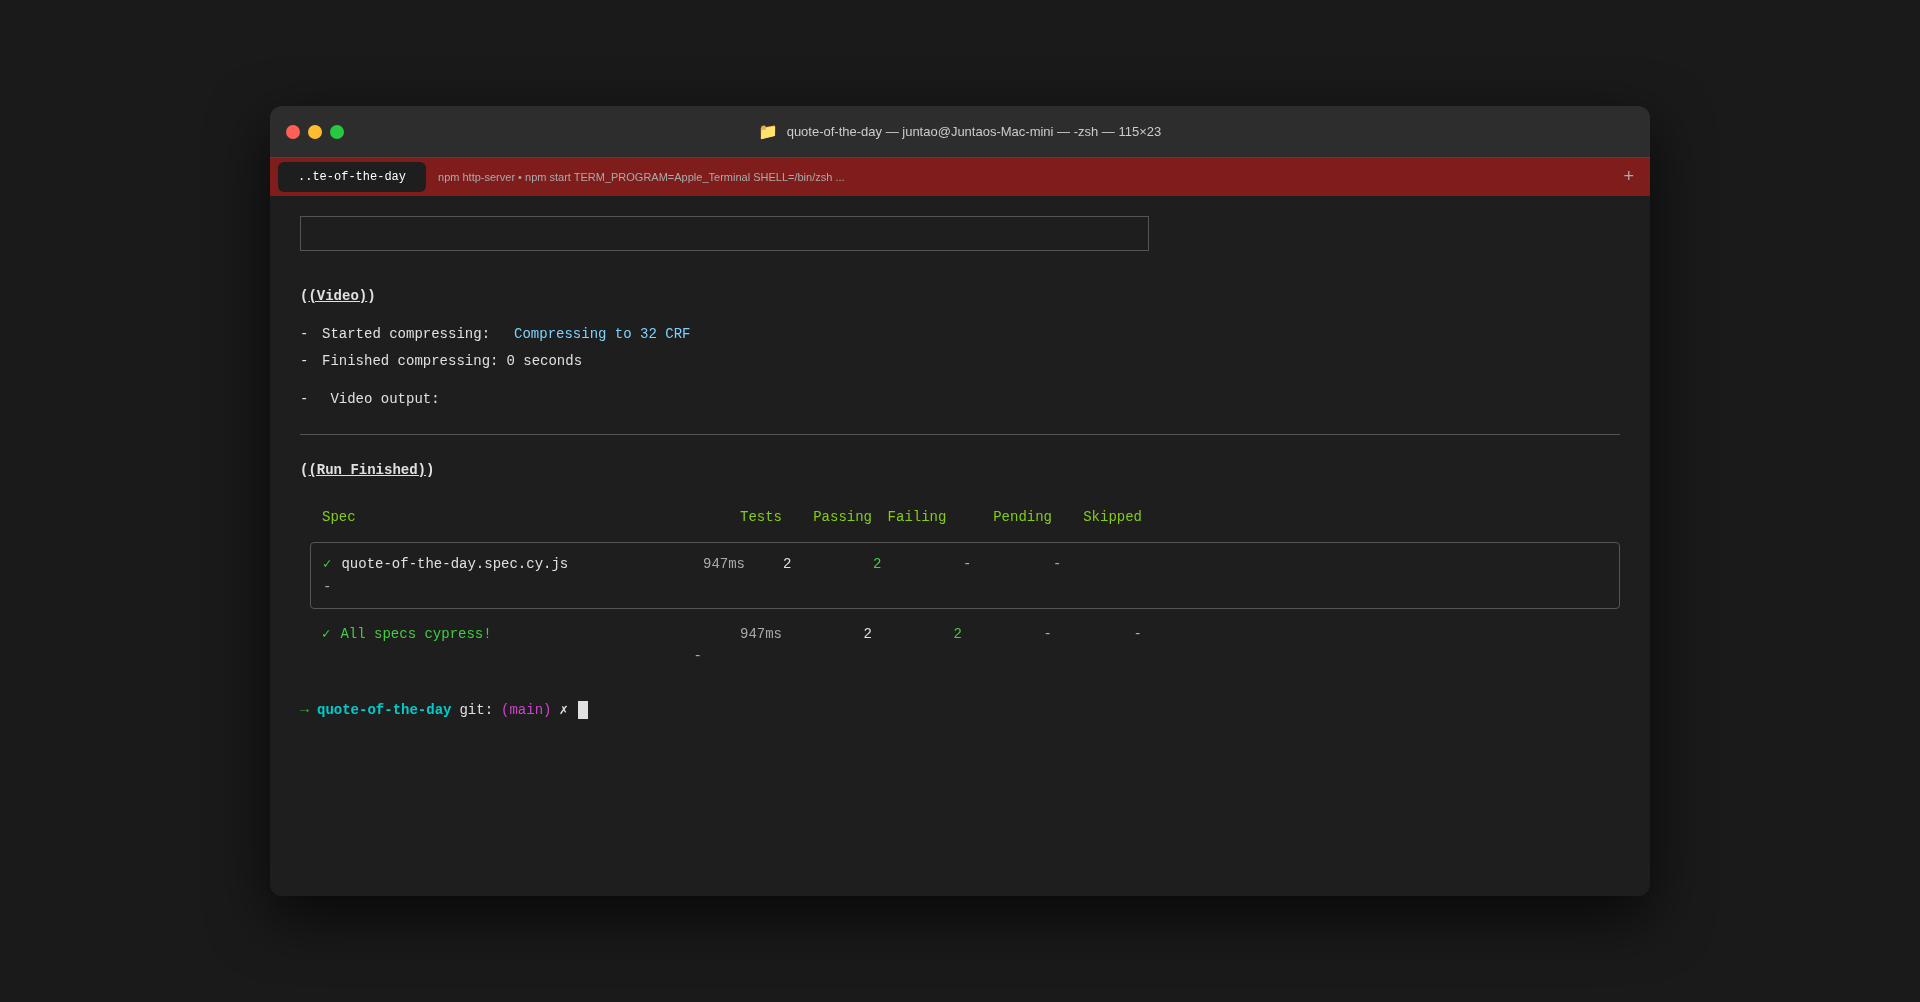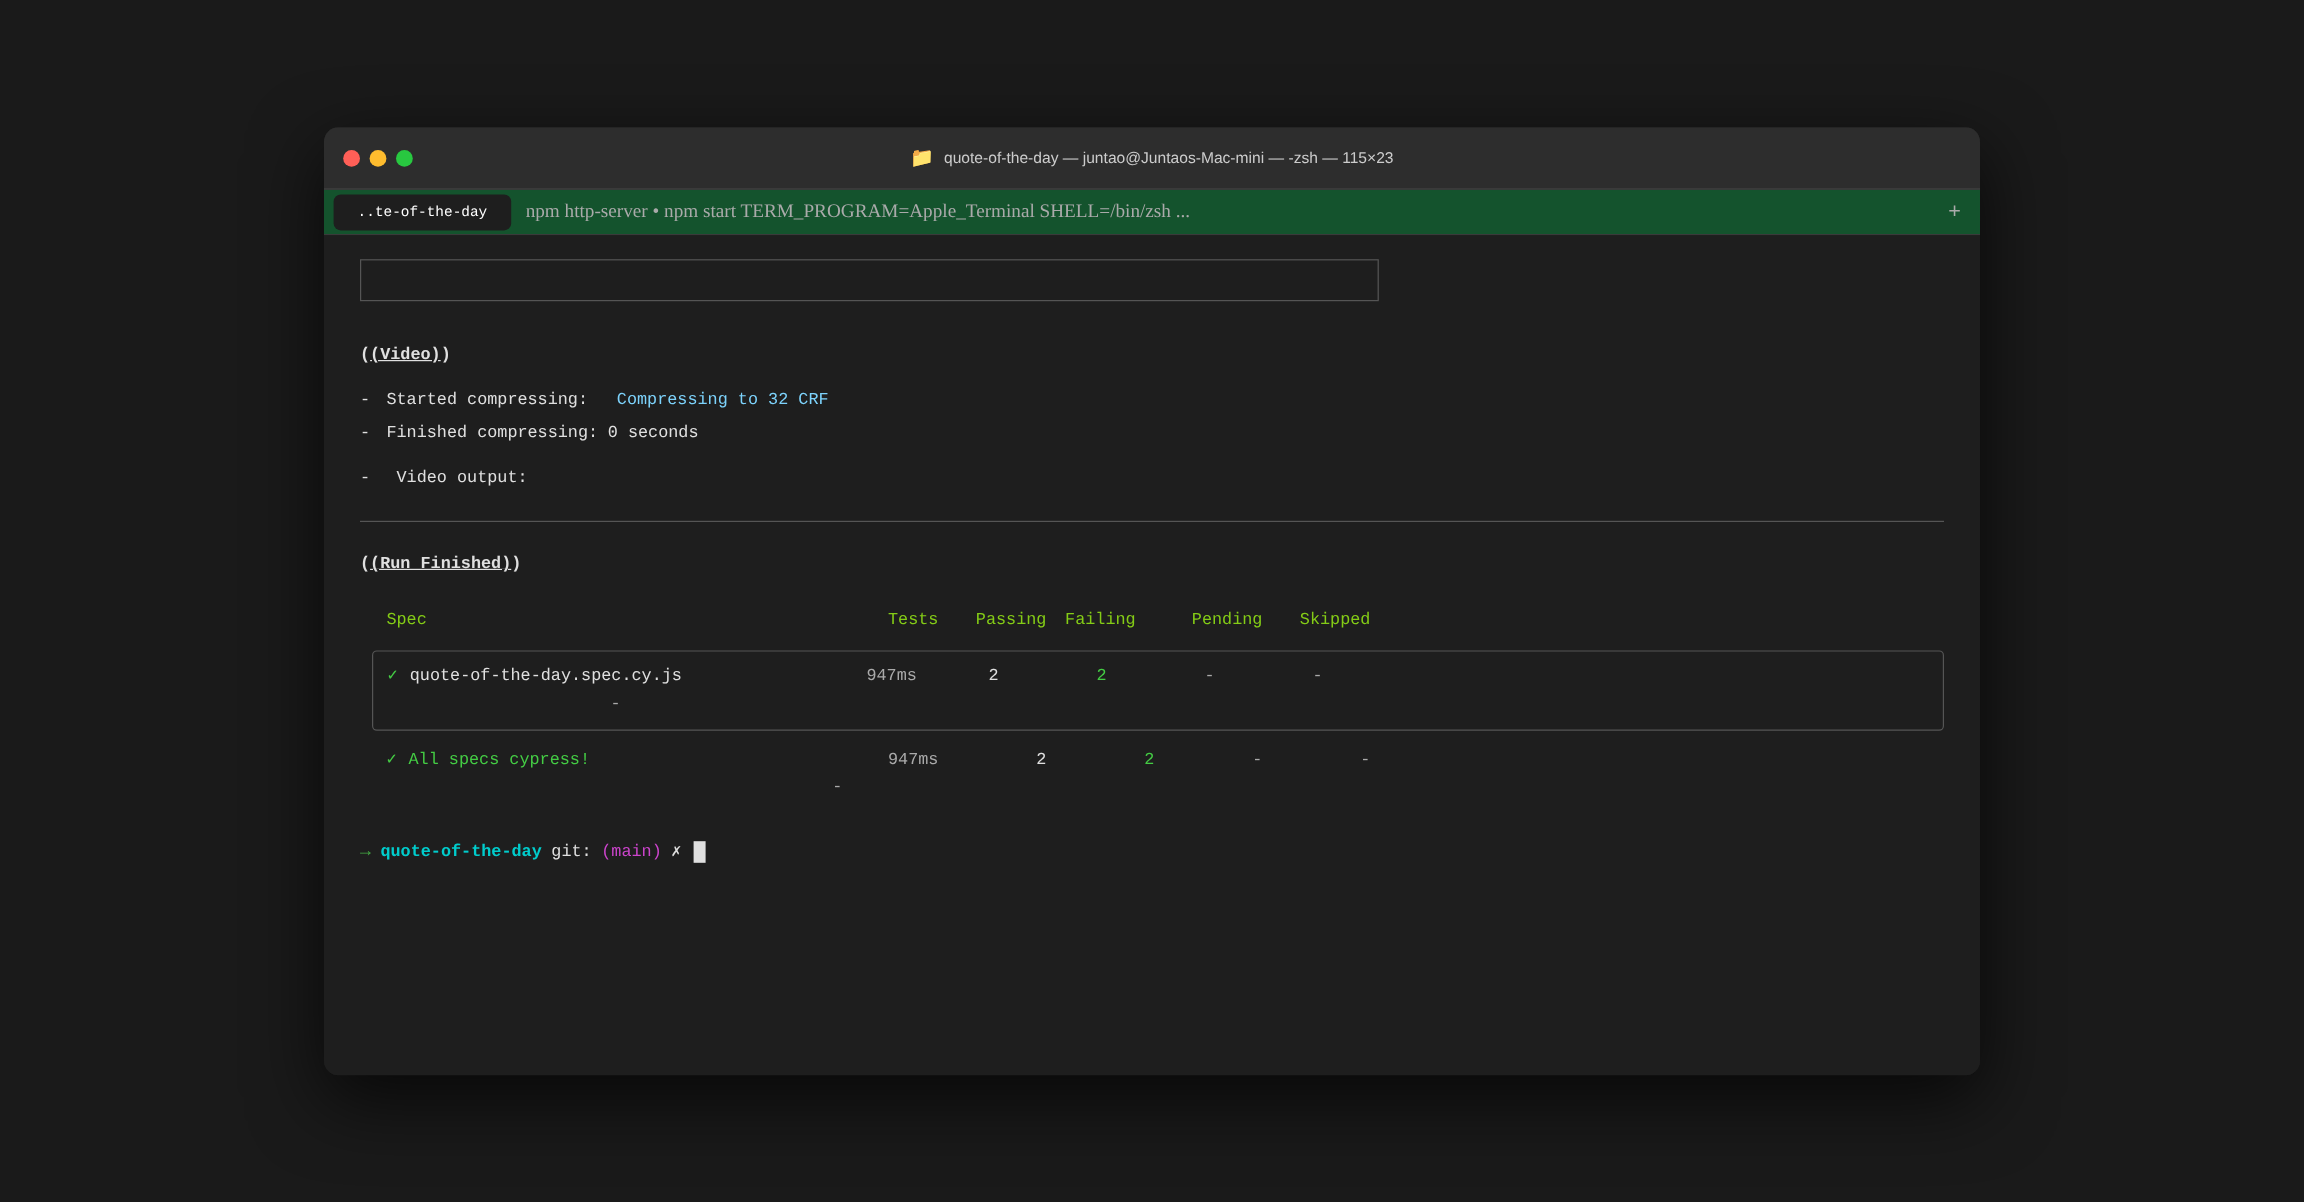--- a/index.html
+++ b/index.html
@@ -56,21 +56,21 @@
       gap: 8px;
       color: #ccc;
       font-size: 13px;
     }
 
     .folder-icon {
       font-size: 16px;
     }
 
     .tab-bar {
-      background: #14532d;
+      background: #7f1d1d;
       display: flex;
       align-items: center;
       height: 38px;
       padding: 0 8px;
       border-bottom: 1px solid #3a3a3a;
     }
 
     .tab {
       padding: 0 20px;
       height: 30px;
@@ -90,22 +90,22 @@
 
     .tab-second {
       flex: 1;
       display: flex;
       align-items: center;
       justify-content: space-between;
     }
 
     .tab-npm {
       color: #aaa;
-      font-size: 16px;
-      font-family: Liberation Serif, serif;
+      font-size: 11px;
+      font-family: Liberation Sans, sans-serif;
       padding: 0 12px;
     }
 
     .tab-add {
       color: #aaa;
       font-size: 18px;
       cursor: pointer;
       padding: 0 8px;
     }
 
@@ -181,21 +181,21 @@
     }
 
     .table-row {
       display: grid;
       grid-template-columns: 380px 80px 90px 90px 90px 90px;
       padding: 10px 12px;
       align-items: center;
     }
 
     .table-row span:not(:first-child) {
-      text-align: center;
+      text-align: left;
     }
 
     .spec-name {
       display: flex;
       align-items: center;
       gap: 10px;
     }
 
     .check-mark {
       color: #44cc44;

